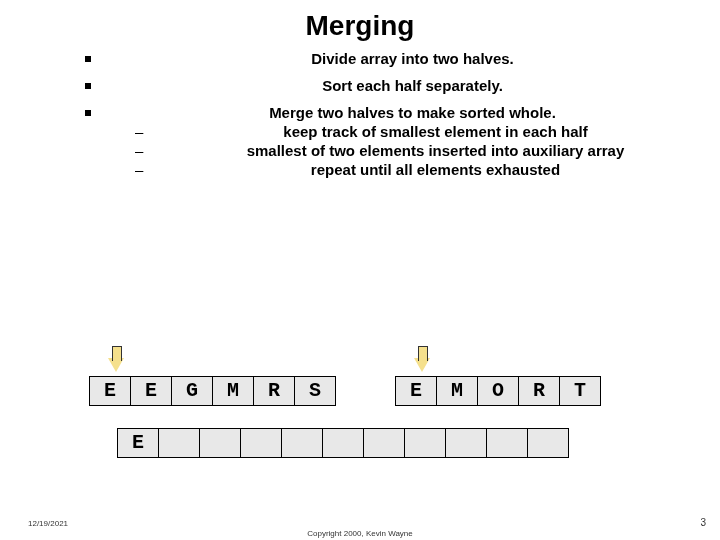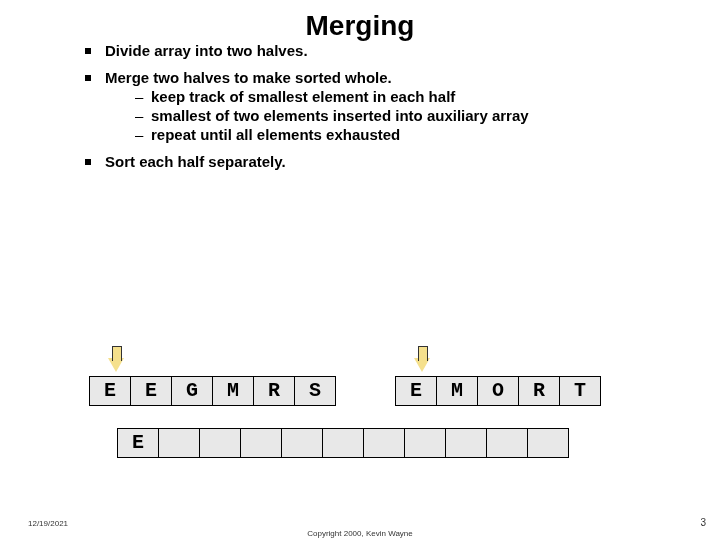--- a/index.html
+++ b/index.html
@@ -25,22 +25,23 @@
     font-weight: bold;
     padding-top: 10px;
   }
   .subtitle {
     font-size: 15px;
     font-weight: bold;
     margin: 22px 0 8px 44px;
   }
   ul.lvl1 {
     list-style: none;
-    margin: 0 0 0 85px;
+    margin: 8px 0 0 85px;
     padding: 0;
+    text-align: center;
   }
   ul.lvl1 > li {
     position: relative;
     font-size: 15px;
     font-weight: bold;
     margin-bottom: 10px;
     padding-left: 20px;
   }
   ul.lvl1 > li::before {
     content: "";
@@ -153,29 +154,29 @@
 </head>
 <body>
 
 <div class="slide">
 
   <div class="title">Merging</div>
 
 
   <ul class="lvl1">
     <li>Divide array into two halves.</li>
+    <li>Sort each half separately.</li>
     <li>
       <span>Merge two halves to make sorted whole.</span>
       <ul class="lvl2">
         <li>keep track of smallest element in each half</li>
         <li>smallest of two elements inserted into auxiliary array</li>
         <li>repeat until all elements exhausted</li>
       </ul>
     </li>
-    <li>Sort each half separately.</li>
   </ul>
 
   <div class="diagram">
     <div class="arrow-outline arrow1o"></div>
     <div class="arrow arrow1"></div>
     <div class="arrow-outline arrow2o"></div>
     <div class="arrow arrow2"></div>
 
     <div class="row row1">
       <div class="cell">E</div>

